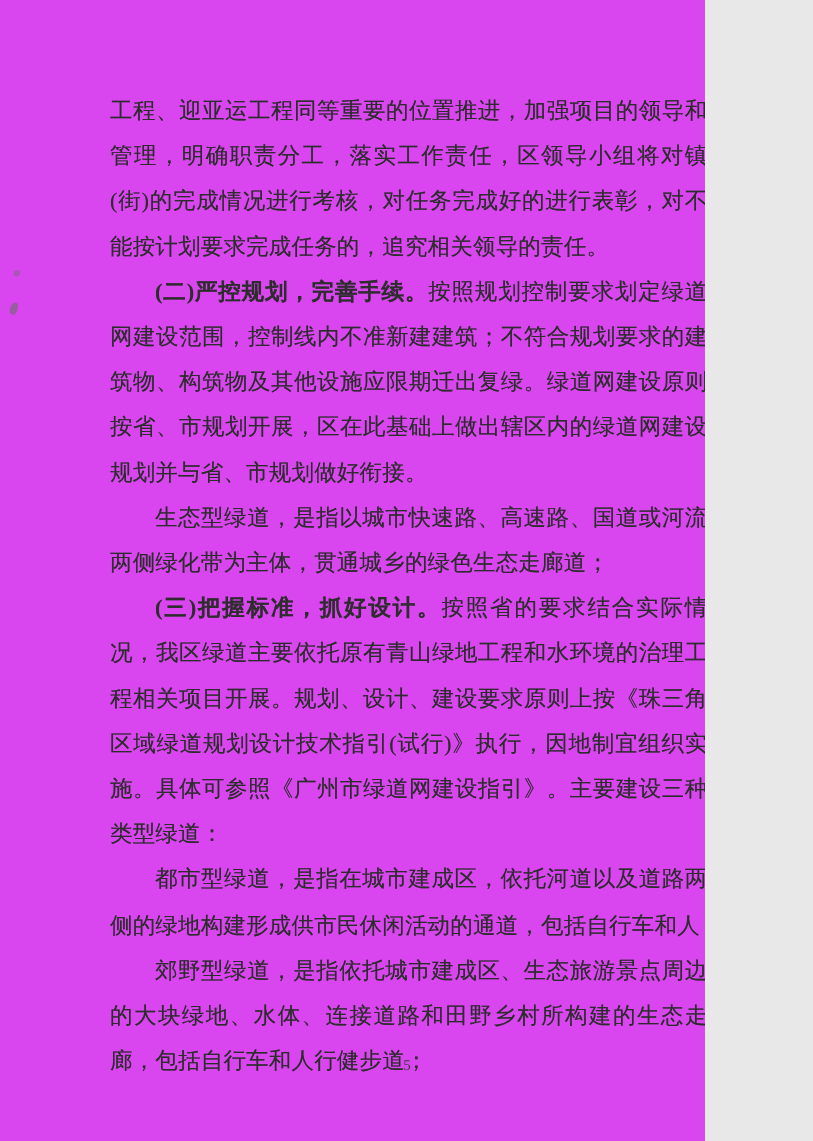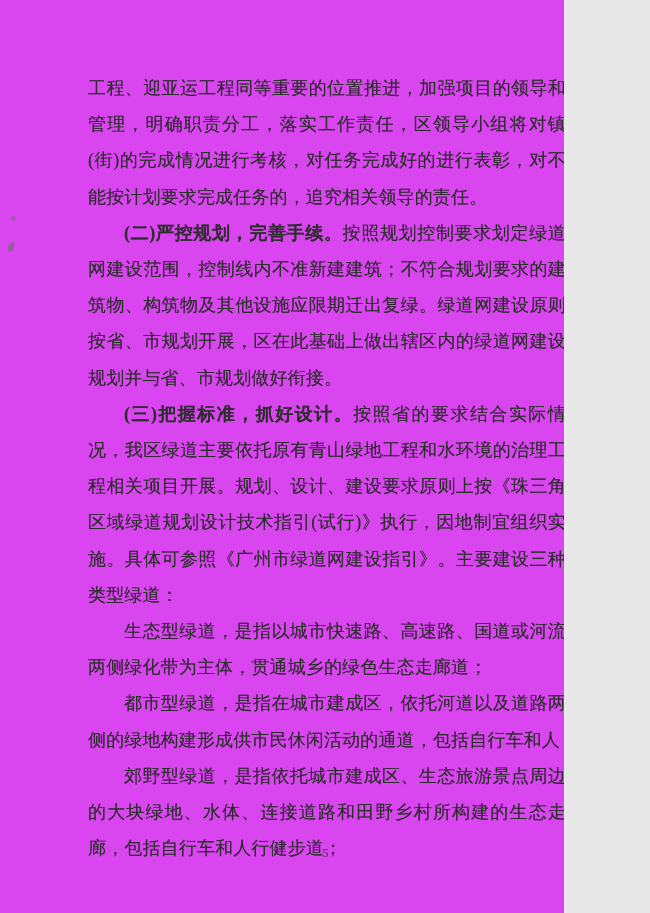--- a/index.html
+++ b/index.html
@@ -78,22 +78,22 @@
 <body>
 
 <div class="page">
 
   <div class="speck speck-1"></div>
   <div class="speck speck-2"></div>
 
   <main class="doc-body" id="paragraphs">
       <p class=""><span>工程、迎亚运工程同等重要的位置推进，加强项目的领导和管理，明确职责分工，落实工作责任，区领导小组将对镇(街)的完成情况进行考核，对任务完成好的进行表彰，对不能按计划要求完成任务的，追究相关领导的责任。</span></p>
       <p class="indent"><span class="bold">(二)严控规划，完善手续。</span><span>按照规划控制要求划定绿道网建设范围，控制线内不准新建建筑；不符合规划要求的建筑物、构筑物及其他设施应限期迁出复绿。绿道网建设原则按省、市规划开展，区在此基础上做出辖区内的绿道网建设规划并与省、市规划做好衔接。</span></p>
+      <p class="indent"><span>生态型绿道，是指以城市快速路、高速路、国道或河流两侧绿化带为主体，贯通城乡的绿色生态走廊道；</span></p>
       <p class="indent"><span class="bold">(三)把握标准，抓好设计。</span><span>按照省的要求结合实际情况，我区绿道主要依托原有青山绿地工程和水环境的治理工程相关项目开展。规划、设计、建设要求原则上按《珠三角区域绿道规划设计技术指引(试行)》执行，因地制宜组织实施。具体可参照《广州市绿道网建设指引》。主要建设三种类型绿道：</span></p>
-      <p class="indent"><span>生态型绿道，是指以城市快速路、高速路、国道或河流两侧绿化带为主体，贯通城乡的绿色生态走廊道；</span></p>
       <p class="indent"><span>都市型绿道，是指在城市建成区，依托河道以及道路两侧的绿地构建形成供市民休闲活动的通道，包括自行车和人</span></p>
       <p class="indent"><span>郊野型绿道，是指依托城市建成区、生态旅游景点周边的大块绿地、水体、连接道路和田野乡村所构建的生态走廊，包括自行车和人行健步道；</span></p>
     </main>
 
   <footer class="page-footer">
     <span class="page-number">5</span>
   </footer>
 
 </div>
 

